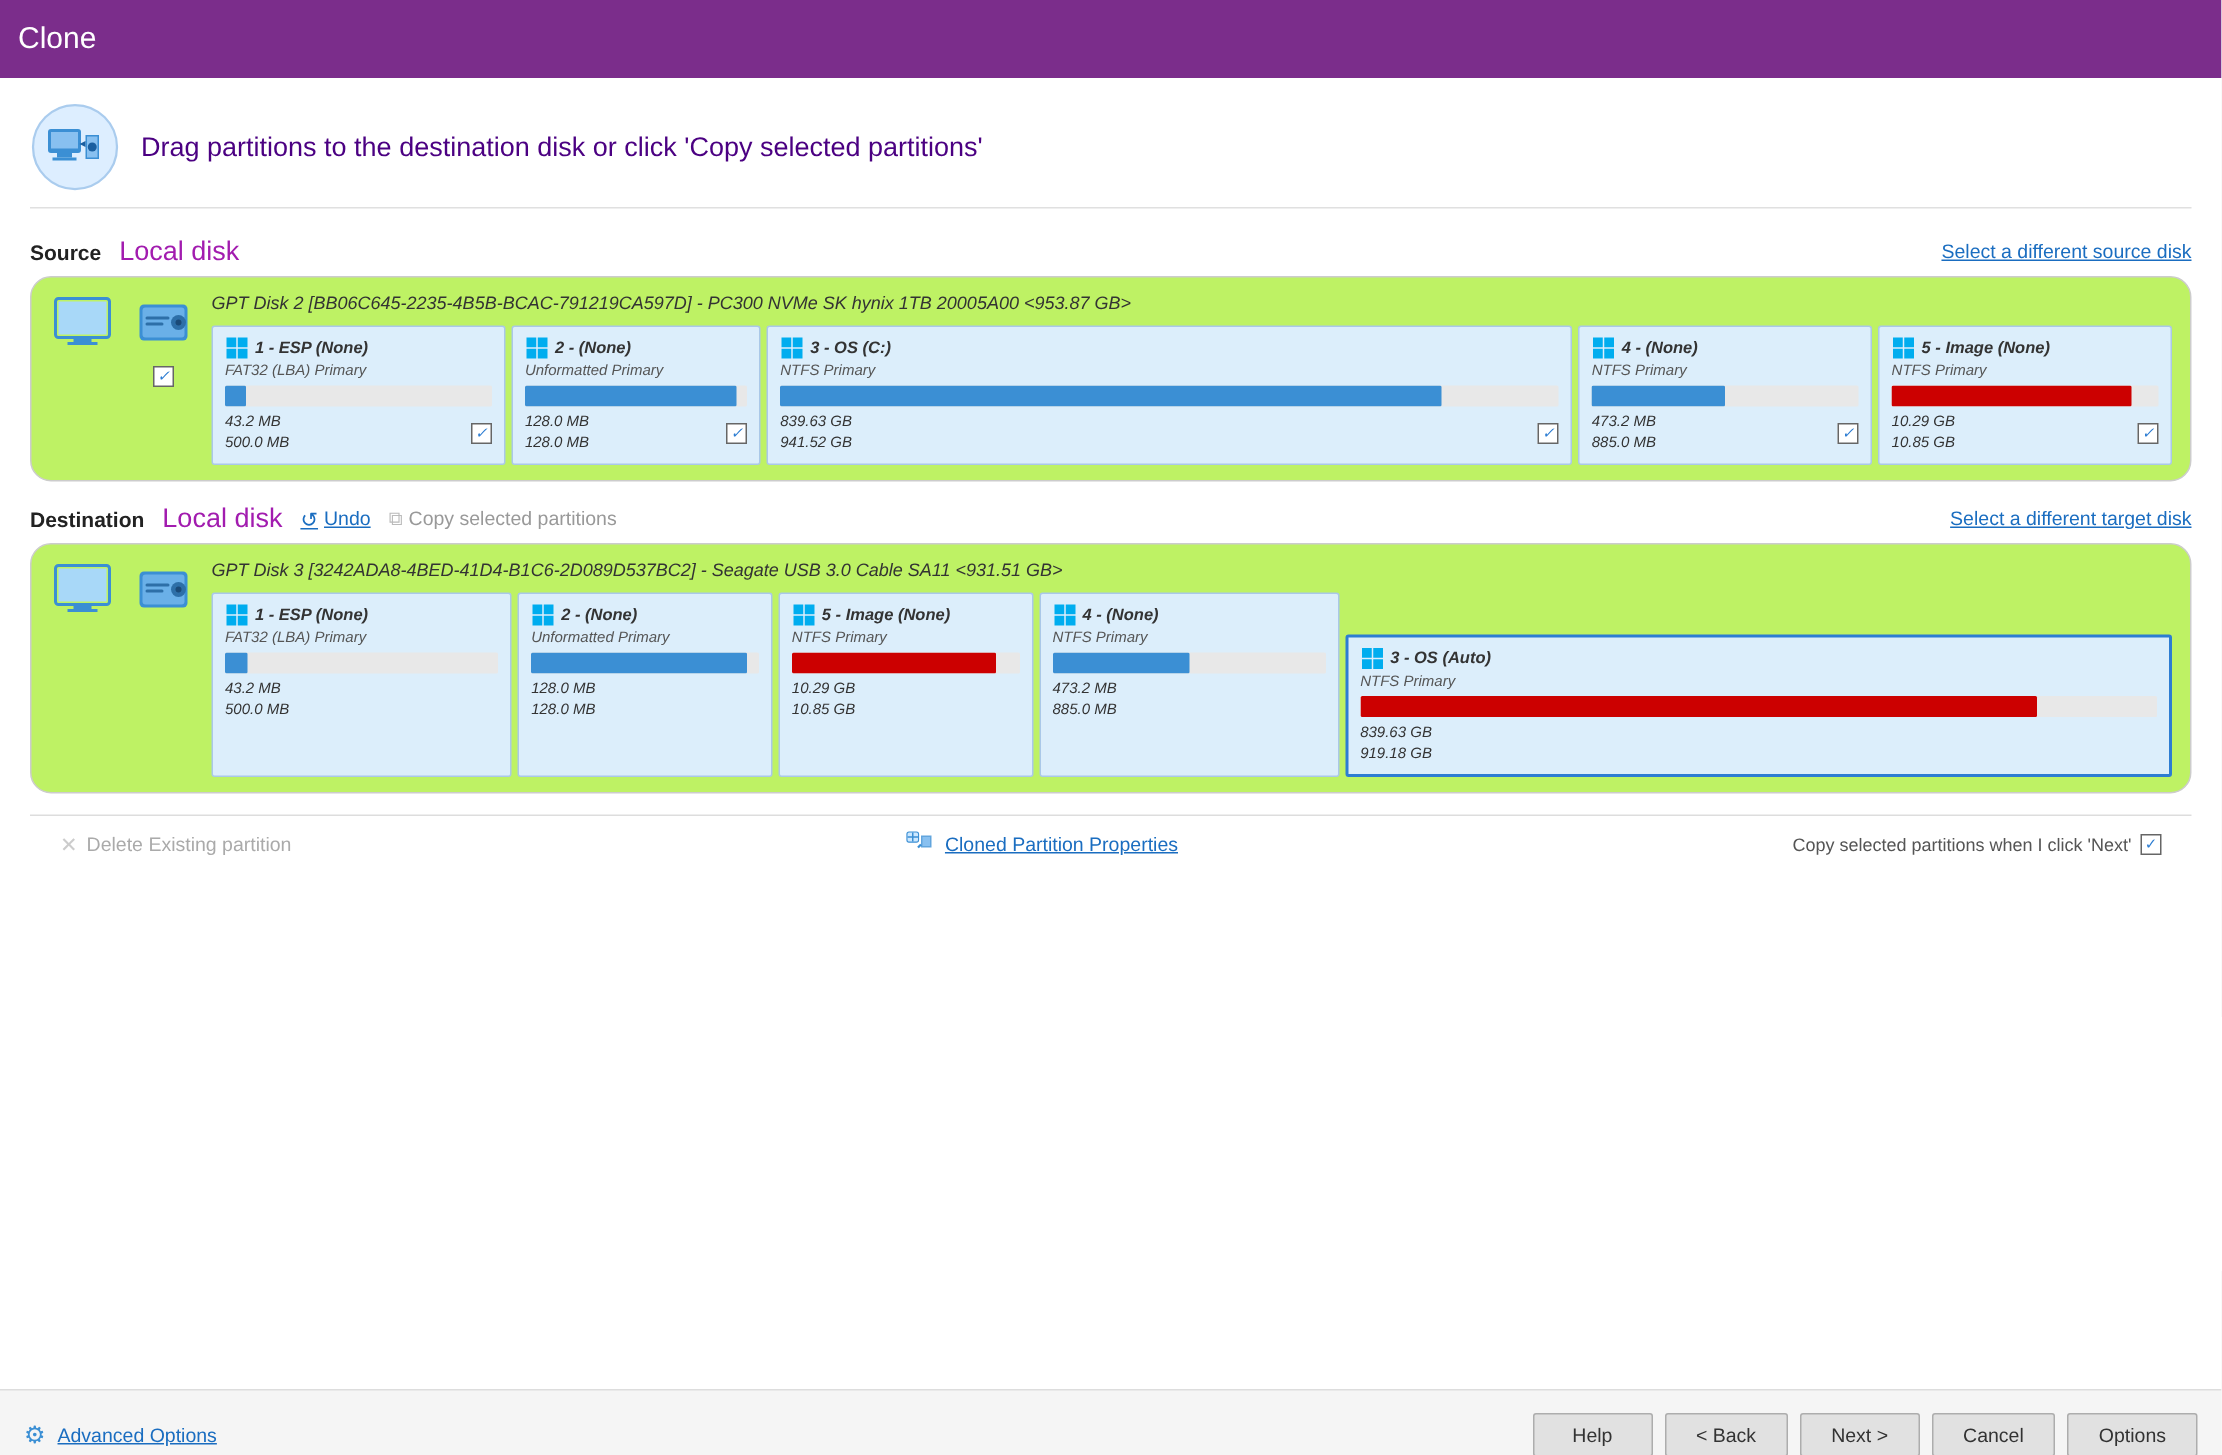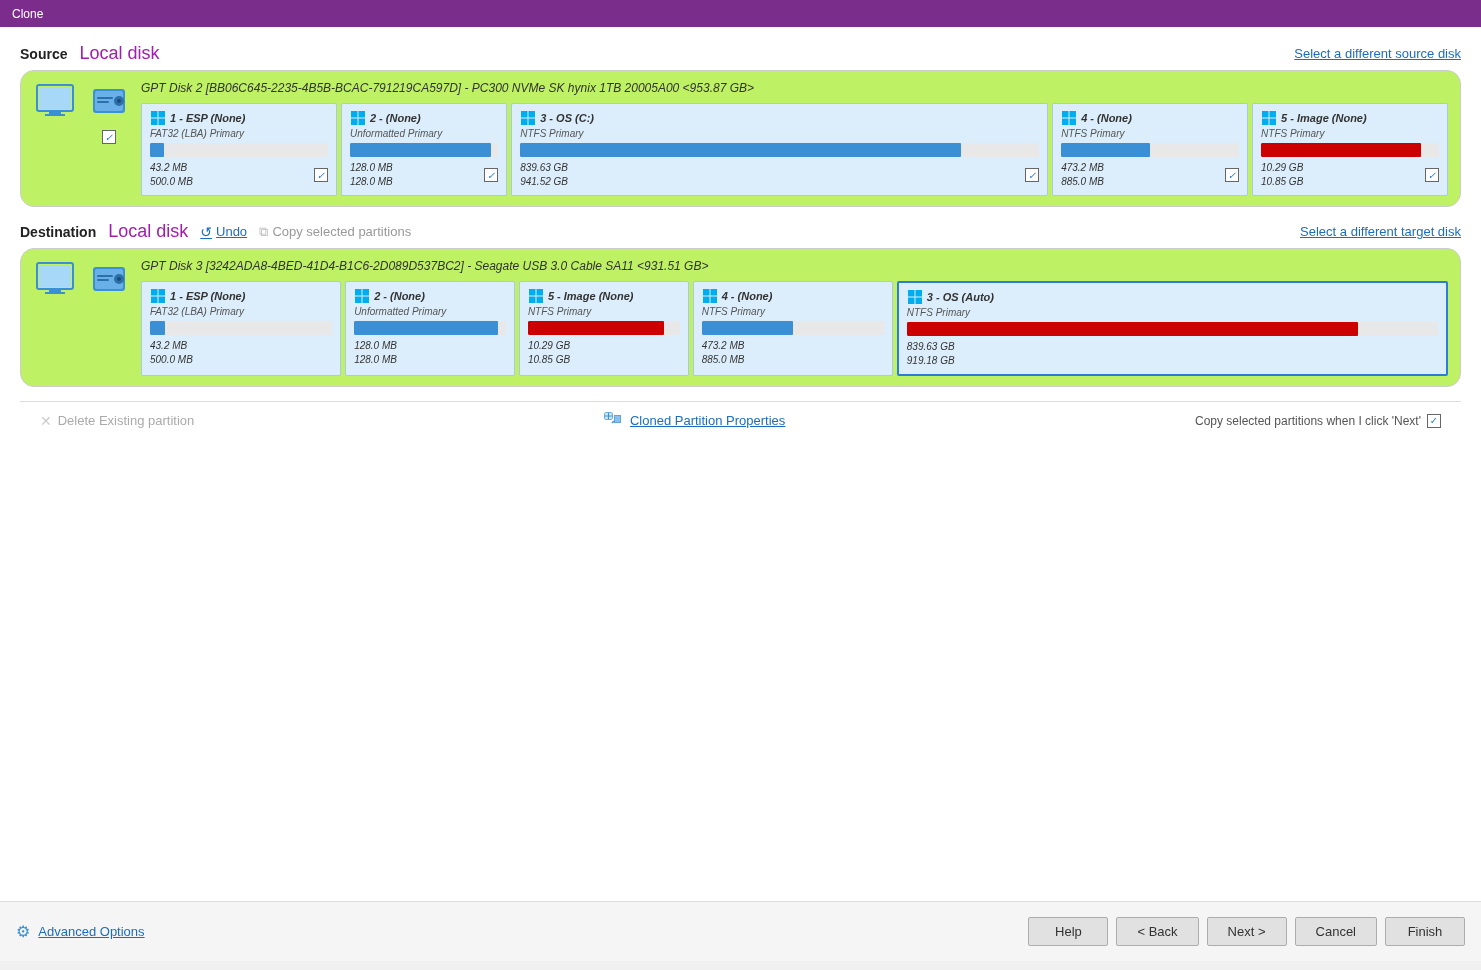--- a/index.html
+++ b/index.html
@@ -2,23 +2,23 @@
 <html><head>
   <meta charset="utf-8">
   <style>
     * { box-sizing: border-box; margin: 0; padding: 0; }
     body { font-family: 'Segoe UI', Arial, sans-serif; font-size: 13px; background: #f0f0f0; width: 1481px; height: 970px; overflow: hidden; }
 
     .title-bar {
       background: #7B2D8B;
       color: white;
       padding: 6px 12px;
-      font-size: 12px;
+      font-size: 20px;
       font-weight: 500;
-      height: 27px;
+      height: 52px;
       display: flex;
       align-items: center;
     }
 
     .main-content {
       background: white;
       padding: 16px 20px;
       height: calc(970px - 36px - 60px);
       overflow: hidden;
     }
@@ -289,20 +289,36 @@
   </style>
 </head>
 <body>
 
 <div class="title-bar">
   <span>Clone</span>
 </div>
 
 <div class="main-content">
 
+  <div class="header-section">
+    <div class="header-icon">
+      <svg width="60" height="60" viewBox="0 0 60 60">
+        <circle cx="30" cy="30" r="28" fill="#ddeeff" stroke="#aaccee" stroke-width="1.5"></circle>
+        <rect x="12" y="18" width="22" height="16" rx="2" fill="#3b8fd4"></rect>
+        <rect x="14" y="20" width="18" height="11" fill="#88c0f0"></rect>
+        <rect x="18" y="34" width="10" height="3" fill="#3b8fd4"></rect>
+        <rect x="15" y="37" width="16" height="2" fill="#3b8fd4"></rect>
+        <path d="M37 22 L46 22 L46 38 L37 38 L37 22Z" fill="#3b8fd4"></path>
+        <path d="M38 23 L45 23 L45 37 L38 37 Z" fill="#88c0f0"></path>
+        <path d="M33 28 L37 26 L37 30 Z" fill="#1a5fa0"></path>
+        <circle cx="41.5" cy="30" r="3" fill="#1a5fa0"></circle>
+      </svg>
+    </div>
+    <div class="header-title">Drag partitions to the destination disk or click 'Copy selected partitions'</div>
+  </div>
 
   <div class="section-wrapper">
     <div class="section-row">
       <div class="section-row-left">
         <span class="section-label">Source</span>
         <span class="local-disk-label">Local disk</span>
       </div>
       <a class="link">Select a different source disk</a>
     </div>
 
@@ -549,21 +565,21 @@
         <span>4 -  (None)</span>
       </div>
       <div class="partition-subtitle">NTFS Primary</div>
       <div class="partition-bar-container">
         <div class="partition-bar-fill " style="width:50%"></div>
       </div>
       <div class="partition-sizes">
         <div class="partition-size-text">473.2 MB<br>885.0 MB</div>
       </div>
     </div>
-            <div class="partition-card" style="flex: 3.5 1 0%; border: 2px solid rgb(45, 125, 210);">
+            <div class="partition-card" style="flex: 3.5 1 0%; border: 2px solid rgb(45, 125, 210); margin-top: 28px;">
       <div class="partition-title">
         <svg class="windows-svg" viewBox="0 0 16 16" width="16" height="16">
       <rect x="1" y="1" width="6.5" height="6.5" fill="#00adef"></rect>
       <rect x="8.5" y="1" width="6.5" height="6.5" fill="#00adef"></rect>
       <rect x="1" y="8.5" width="6.5" height="6.5" fill="#00adef"></rect>
       <rect x="8.5" y="8.5" width="6.5" height="6.5" fill="#00adef"></rect>
     </svg>
         <span>3 - OS (Auto)</span>
       </div>
       <div class="partition-subtitle">NTFS Primary</div>
@@ -609,15 +625,15 @@
 <div class="bottom-bar">
   <div class="bottom-left">
     <span style="font-size:16px; color:#3b8fd4;">⚙</span>
     <a class="link">Advanced Options</a>
   </div>
   <div class="bottom-right">
     <button class="btn">Help</button>
     <button class="btn">&lt; Back</button>
     <button class="btn btn-next">Next &gt;</button>
     <button class="btn">Cancel</button>
-    <button class="btn">Finish</button>
+    <button class="btn">Options</button>
   </div>
 </div>
 
 </body></html>

